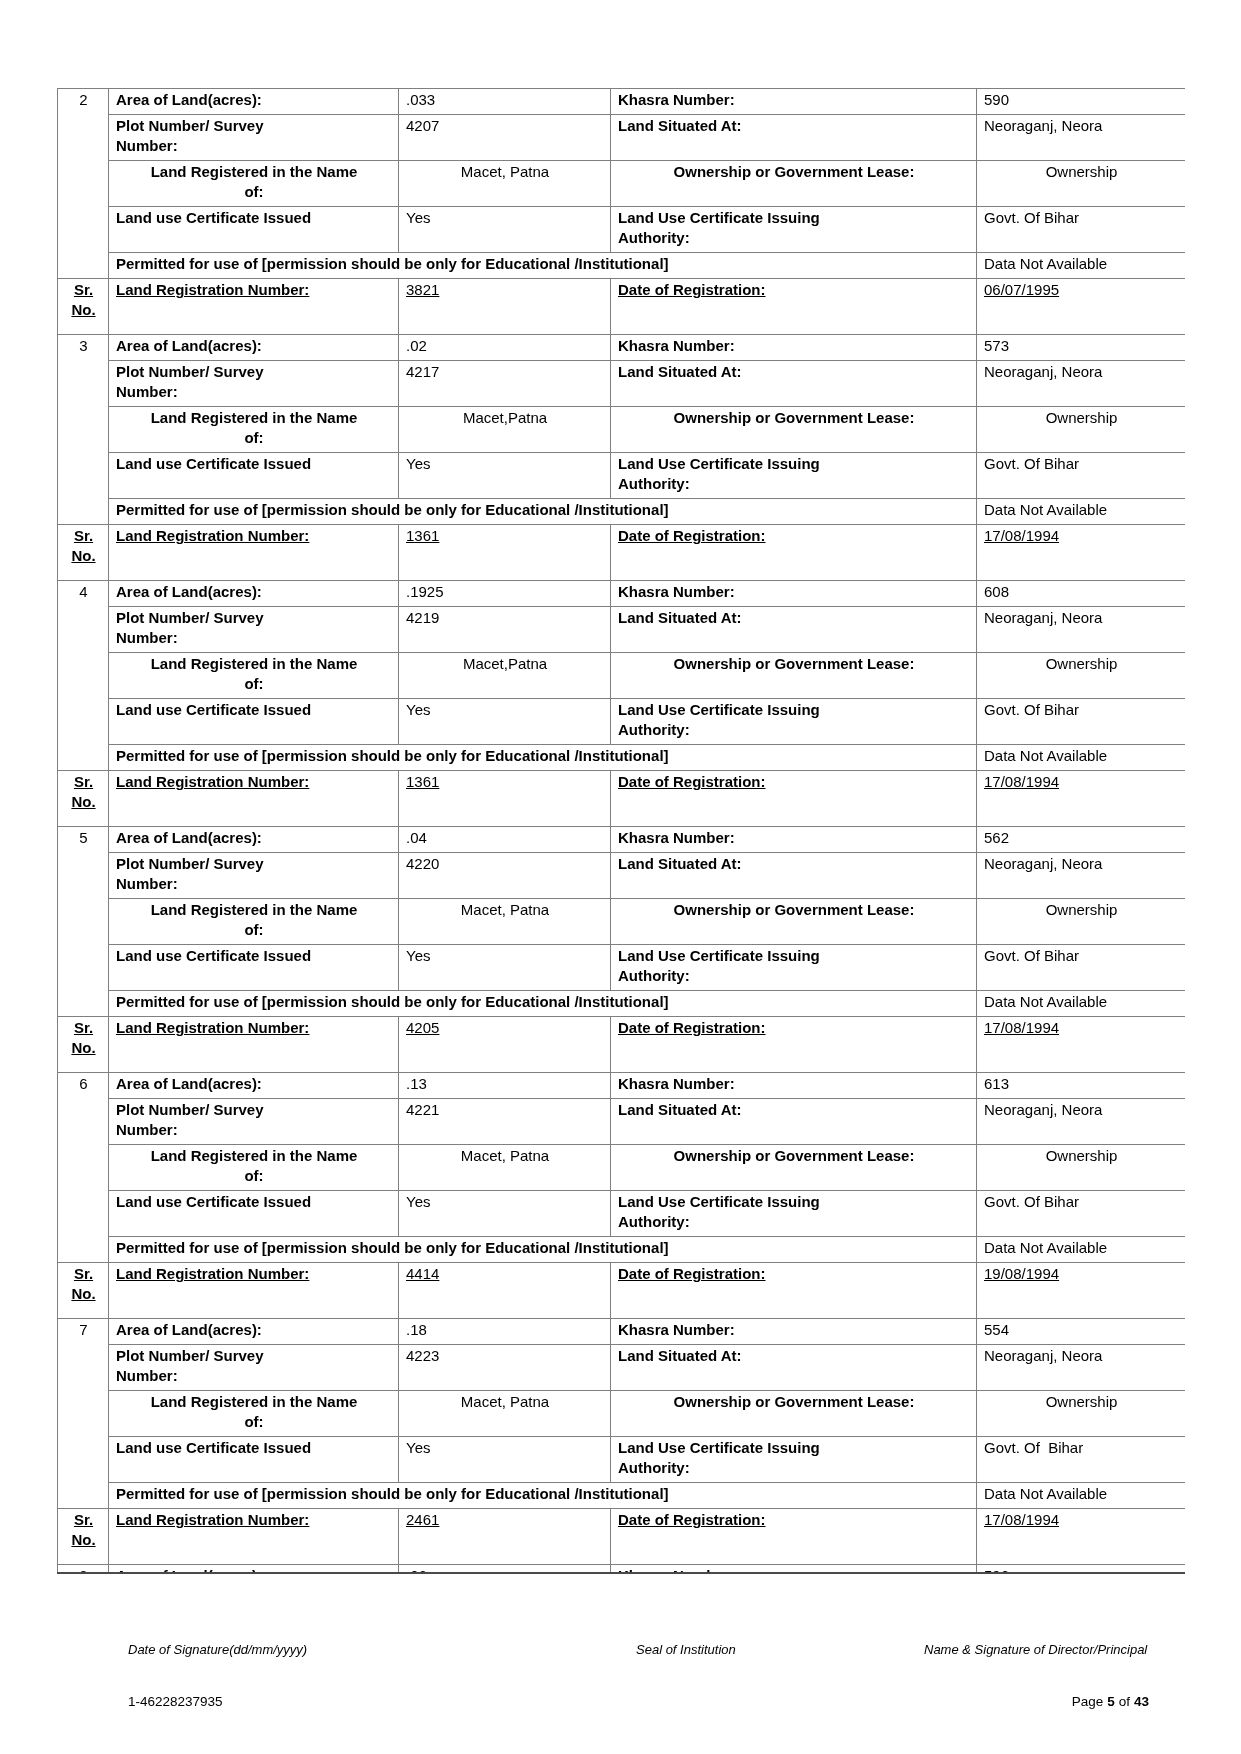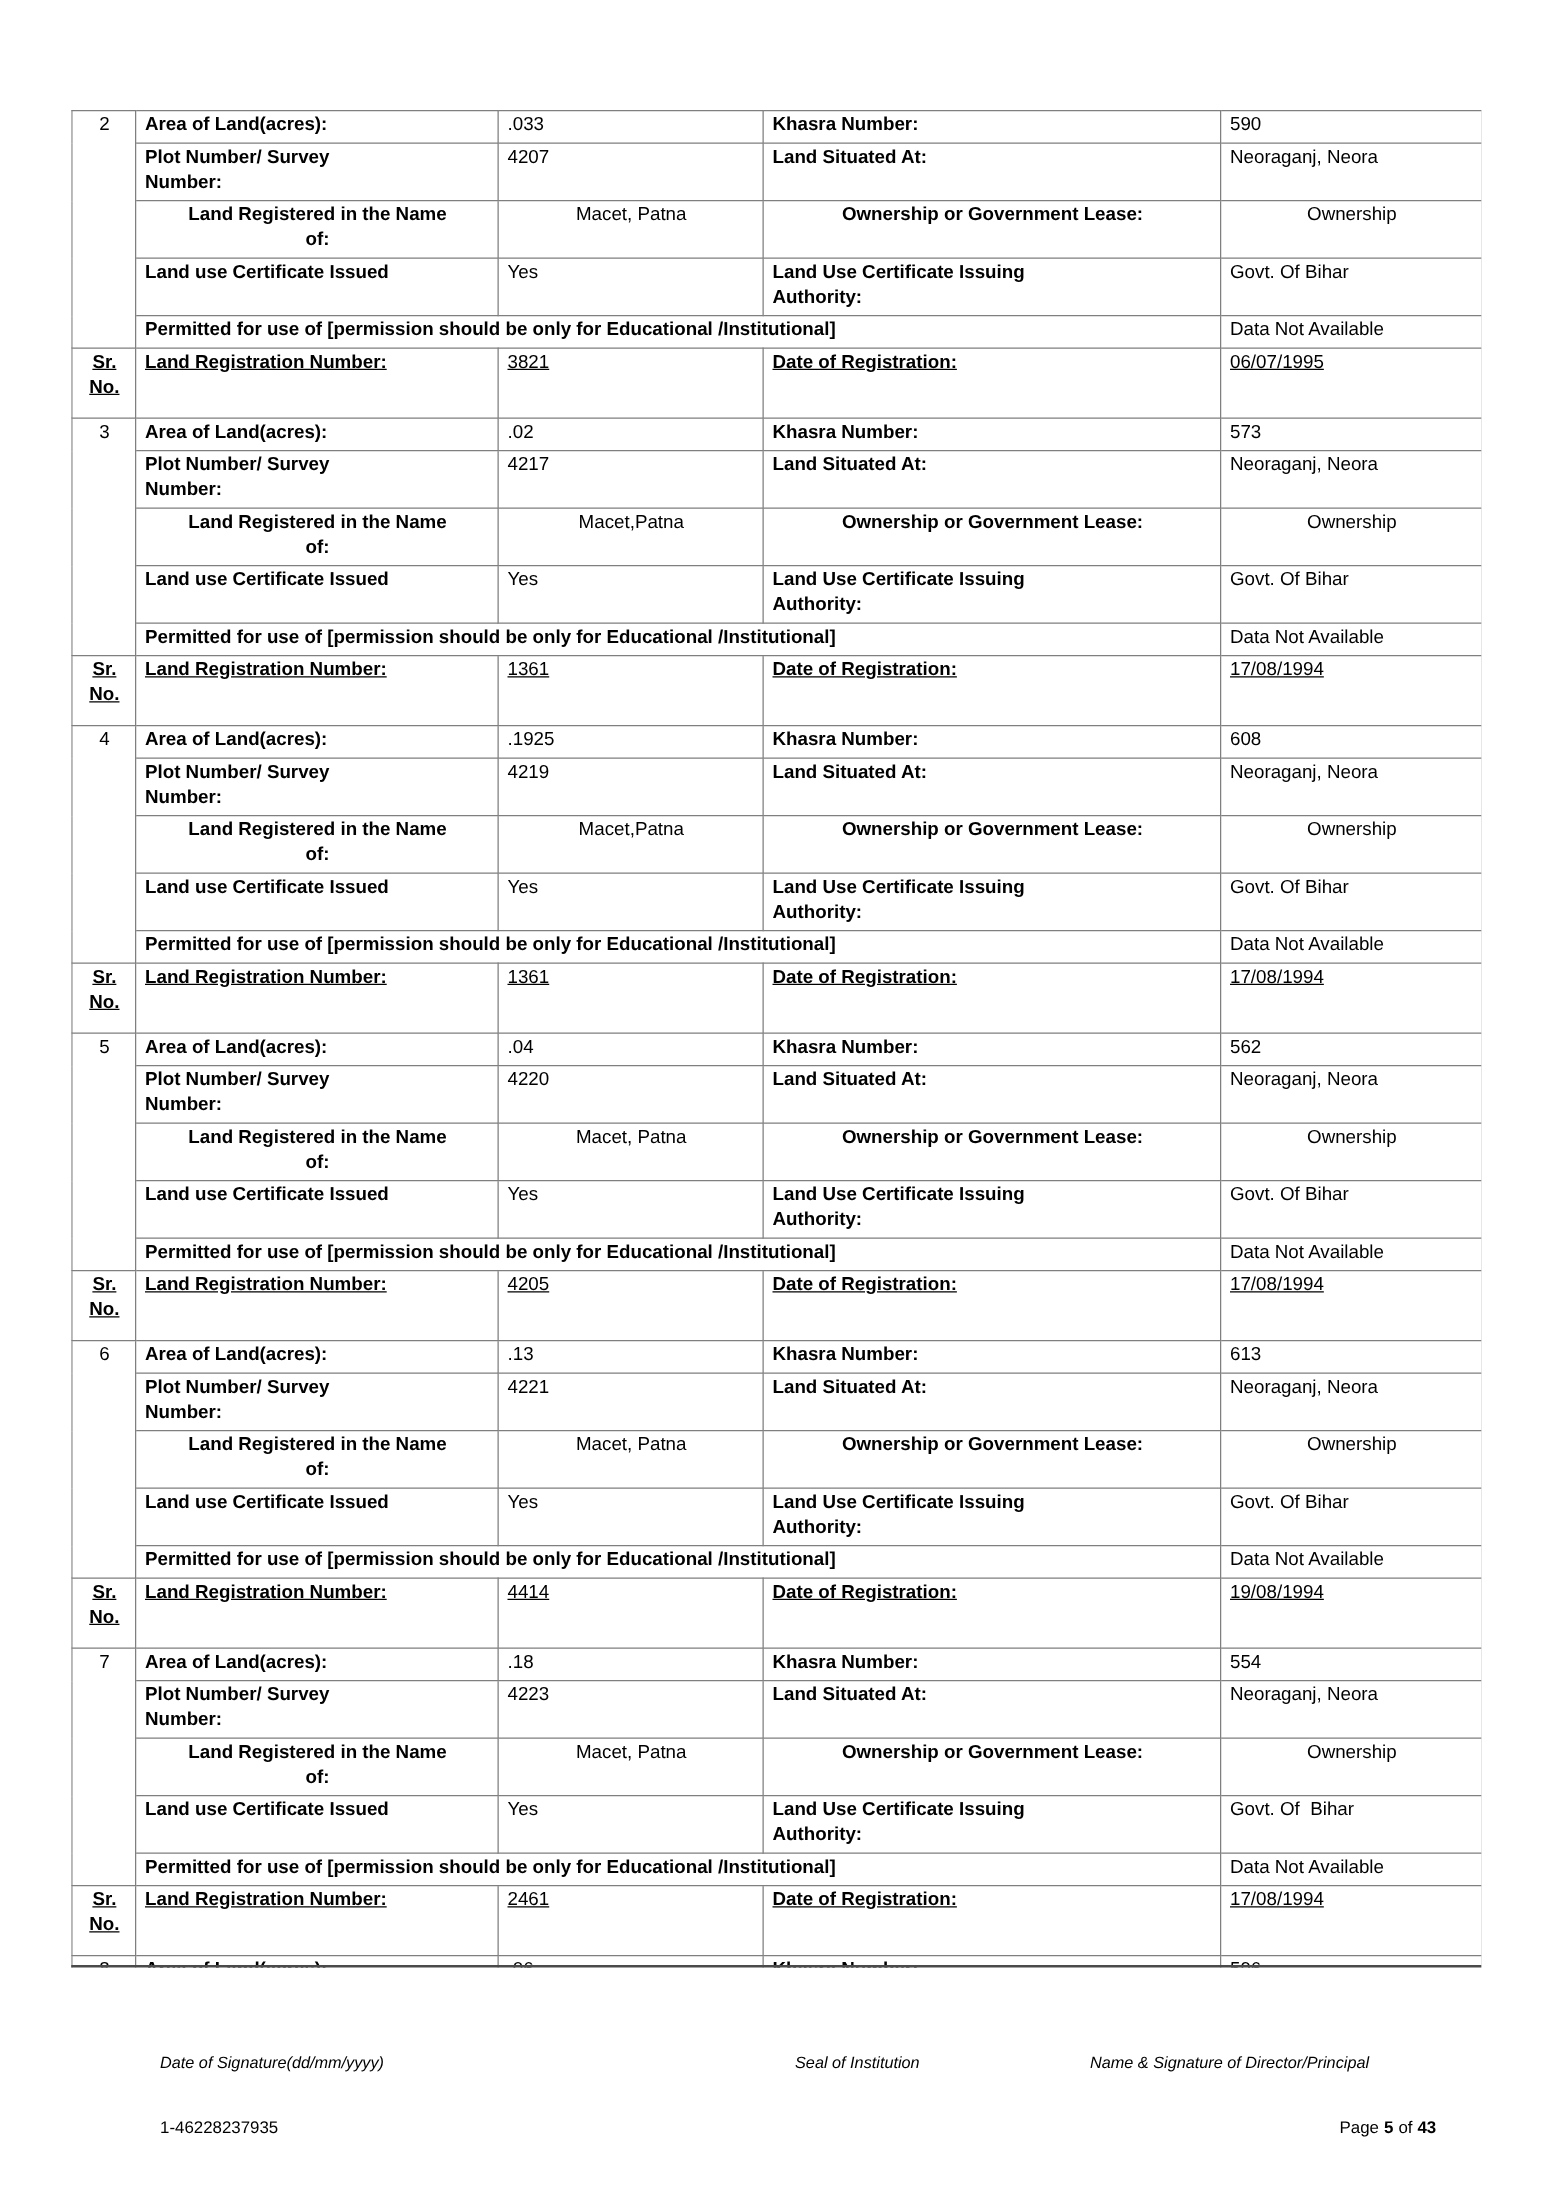--- a/index.html
+++ b/index.html
@@ -53,21 +53,21 @@
   }
   .footer-label {
     position: absolute;
     top: 1642px;
     font-size: 13px;
     white-space: nowrap;
     font-style: italic;
   }
   .fl-date { left: 128px; }
   .fl-seal { left: 612px; margin-left: 24px; }
-  .fl-name { left: 872px; }
+  .fl-name { left: 924px; }
   .doc-number {
     position: absolute;
     left: 128px;
     top: 1694px;
     font-size: 13.5px;
   }
   .page-number {
     position: absolute;
     right: 92px;
     top: 1694px;

